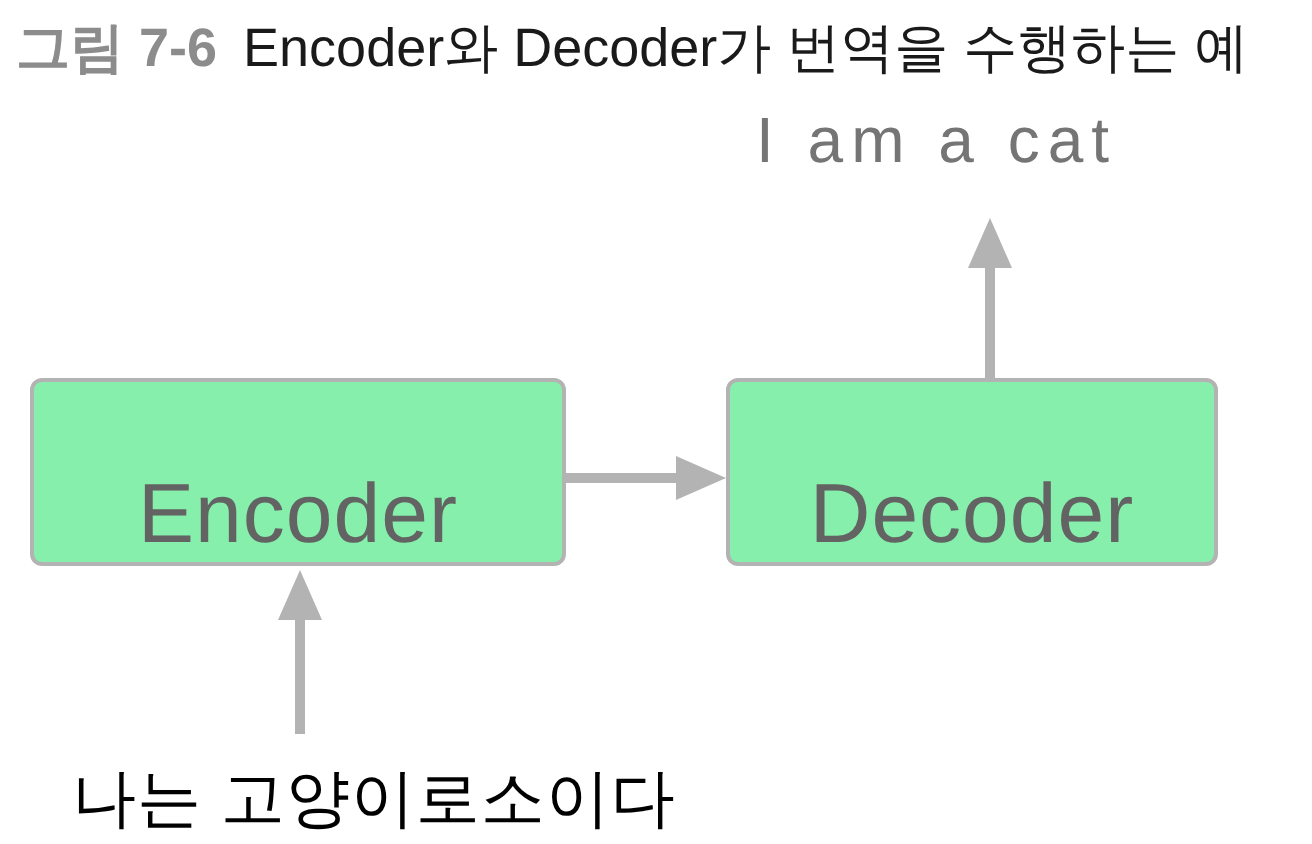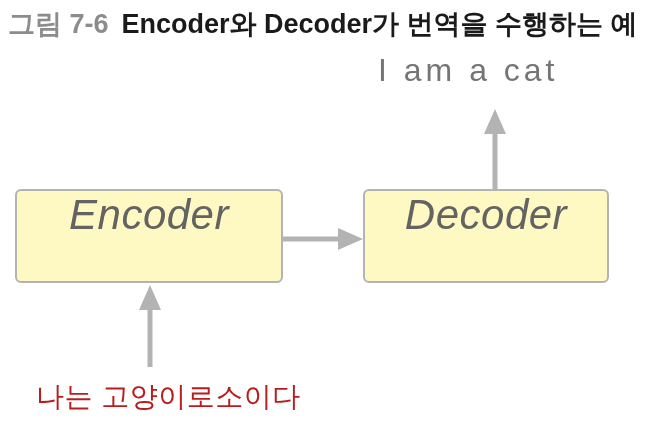--- a/index.html
+++ b/index.html
@@ -21,67 +21,66 @@
     font-size: 27px;
     line-height: 31px;
   }
   .cap-label {
     color: #8c8c8c;
     font-weight: bold;
     margin-right: 13px;
   }
   .cap-text {
     color: #1a1a1a;
-    font-weight: bold;
+    font-weight: normal;
   }
 
   
   .output-text {
     position: absolute;
     left: 378px;
     top: 52px;
     font-size: 32px;
     letter-spacing: 4px;
     color: #757575;
     white-space: nowrap;
   }
 
   
   .box {
     position: absolute;
     top: 189px;
     height: 94px;
     box-sizing: border-box;
-    background: #fef9c3;
+    background: #86efac;
     border: 2px solid #b3b3b3;
     border-radius: 6px;
     display: flex;
-    align-items: flex-start;
+    align-items: flex-end;
     justify-content: center;
     font-size: 42px;
     color: #636363;
     letter-spacing: 0.5px;
-    font-style: italic;
   }
   .encoder { left: 15px;  width: 268px; }
   .decoder { left: 363px; width: 246px; }
 
   
   .arrow { position: absolute; }
   .arrow-out { left: 482px; top: 108px; }
   .arrow-mid { left: 281px; top: 226px; }
   .arrow-in  { left: 137px; top: 284px; }
 
   
   .input-text {
     position: absolute;
     left: 36px;
     top: 378px;
-    font-size: 28px;
-    color: #b91c1c;
+    font-size: 32px;
+    color: #000000;
     letter-spacing: 0.5px;
     white-space: nowrap;
   }
 </style>
 </head>
 <body>
 
 <div class="stage">
 
   <div class="caption">

